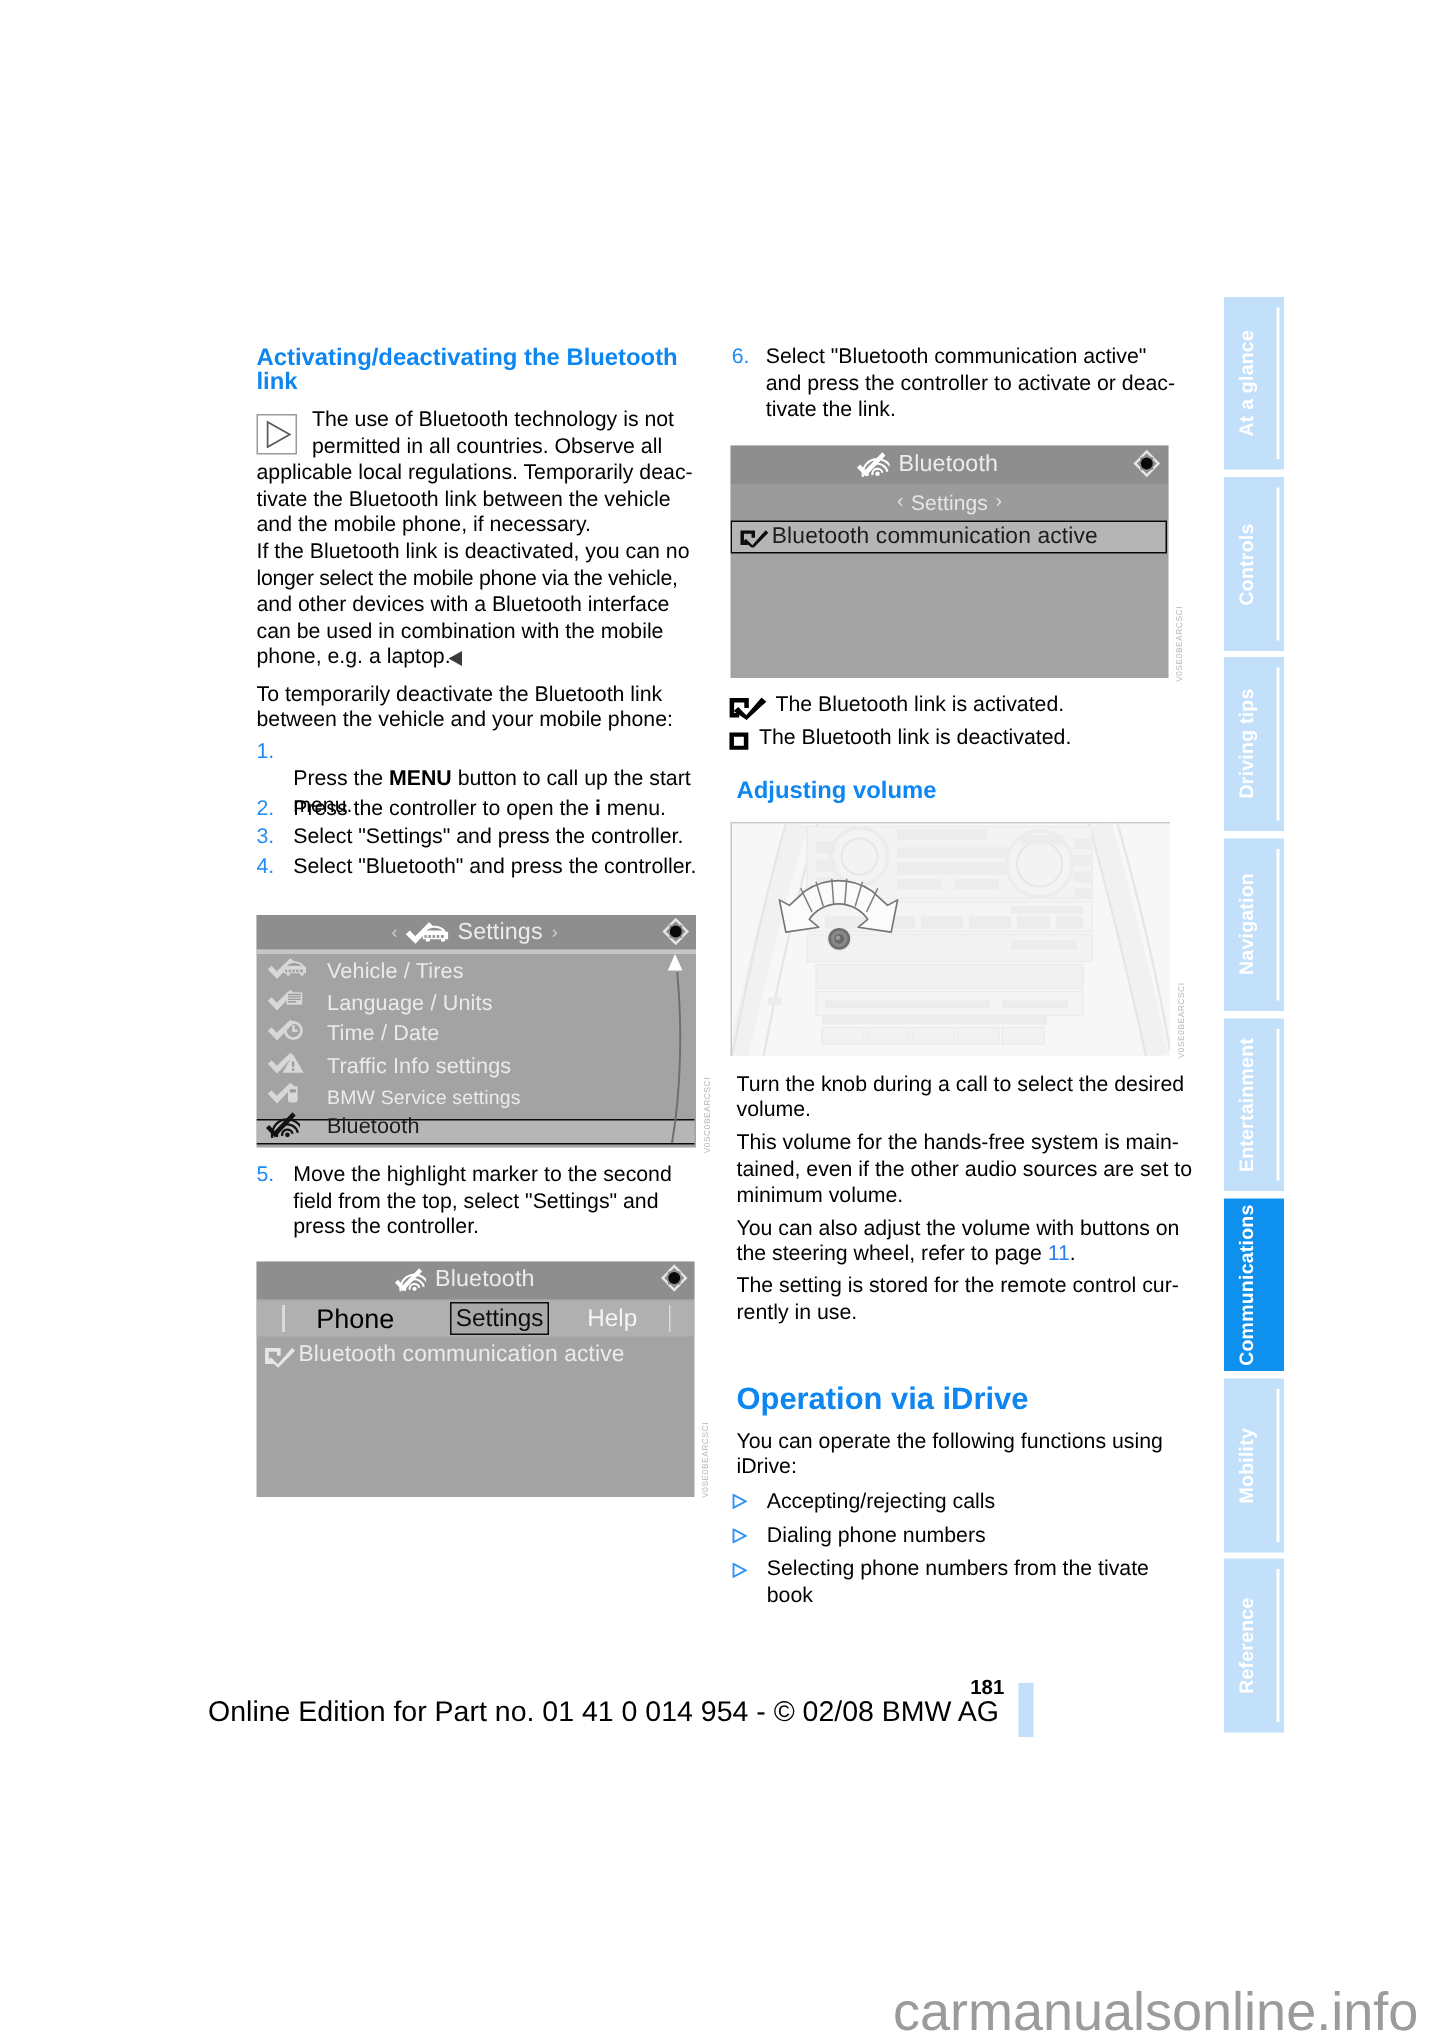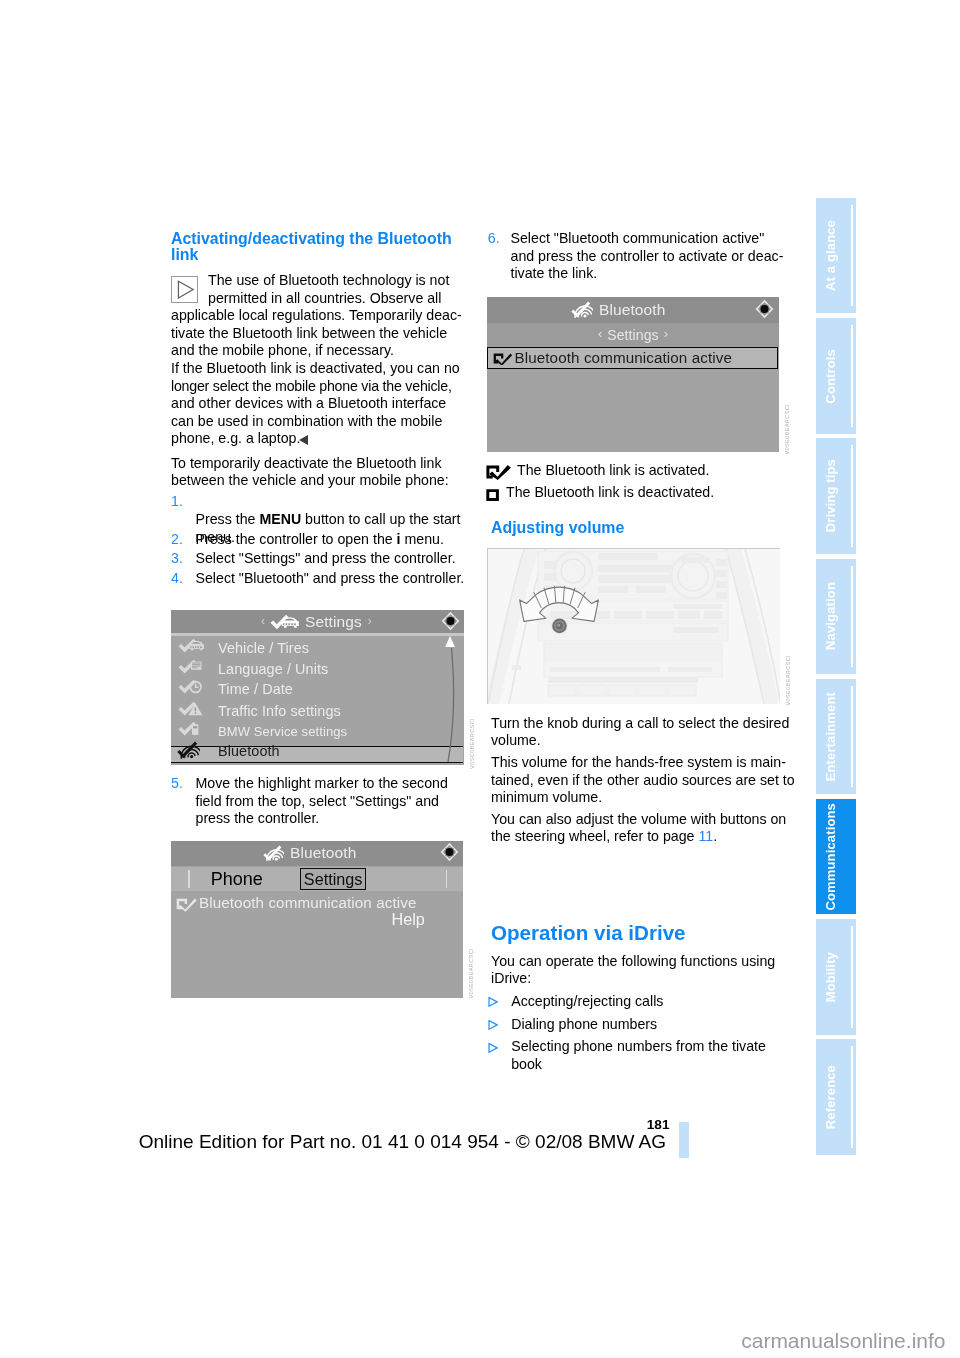--- a/index.html
+++ b/index.html
@@ -41,21 +41,21 @@
   .tab i span{writing-mode:vertical-rl;transform:rotate(180deg);color:#fff;font-size:13px;
               font-weight:bold;white-space:nowrap;letter-spacing:0.15px;}
   .tabsep{position:absolute;width:1.6px;background:#fff;}
 
   
   
   .pageno{position:absolute;left:0;width:669.5px;text-align:right;font-size:13.6px;font-weight:bold;color:#000;line-height:14px;}
   
   .footline{position:absolute;left:0;width:666px;text-align:right;font-size:19px;color:#000;line-height:15px;}
   .footmark{position:absolute;background:#c2e0fa;}
-  .watermark{position:absolute;left:0;width:945.5px;text-align:right;font-size:21px;color:#9b9b9b;line-height:28px;}
+  .watermark{position:absolute;left:0;width:945.5px;text-align:right;font-size:36px;color:#9b9b9b;line-height:28px;}
 </style>
 </head>
 <body>
 
 <div class="page">
     <h2 class="sec" style="left: 171px; top: 230.65px;">
       <div>Activating/deactivating the Bluetooth</div>
       <div>link</div>
     </h2>
     <div class="noteicon" style="left: 171px; top: 275.5px;">
@@ -134,20 +134,24 @@
       <div class="ln">volume.</div>
     </div>
     <div class="blk" style="left: 491px; top: 754.02px;">
       <div class="ln">This volume for the hands-free system is main-</div>
       <div class="ln">tained, even if the other audio sources are set to</div>
       <div class="ln">minimum volume.</div>
     </div>
     <div class="blk" style="left: 491px; top: 810.82px;">
       <div class="ln">You can also adjust the volume with buttons on</div>
       <div class="ln">the steering wheel, refer to page <span class="pg" style="color: rgb(46, 126, 240);">11</span>.</div>
+    </div>
+    <div class="blk" style="left: 491px; top: 849.42px;">
+      <div class="ln">The setting is stored for the remote control cur-</div>
+      <div class="ln">rently in use.</div>
     </div>
     <h2 class="sec big" style="left: 491px; top: 921px;">
       <div>Operation via iDrive</div>
     </h2>
     <div class="blk" style="left: 491px; top: 952.52px;">
       <div class="ln">You can operate the following functions using</div>
       <div class="ln">iDrive:</div>
     </div>
     <div class="blk" style="left: 488px; top: 993.4px;"><svg width="10" height="10" viewBox="0 0 10 10">
         <path d="M1 0.6 L9.2 4.9 L1 9.2 Z" fill="none" stroke="#2e93f5" stroke-width="1.25"></path>
@@ -275,21 +279,21 @@
         </g>
         <circle cx="9.5" cy="10.0" r="4.0" fill="#0a0a0a"></circle>
       </svg>
       <div style="position: absolute; left: 0px; right: 0px; top: 25.6px; height: 24.8px; background: rgb(176, 176, 176);"></div>
       <div style="position: absolute; left: 18.2px; width: 95.2px; top: 27.4px; height: 21.6px; display: flex; align-items: center; justify-content: center;">
         <span style="font-size: 18px; color: #000000; white-space: nowrap;">Phone</span>
       </div>
       <div style="position: absolute; left: 128.8px; width: 66.6px; top: 27.4px; height: 21.6px; display: flex; align-items: center; justify-content: center; background: rgb(169, 169, 169); border: 1.9px solid rgb(12, 12, 12); box-sizing: border-box;">
         <span style="font-size: 16.2px; color: rgb(13, 13, 13); white-space: nowrap;">Settings</span>
       </div>
-      <div style="position: absolute; left: 200.4px; width: 73.6px; top: 27.4px; height: 21.6px; display: flex; align-items: center; justify-content: center; margin-top: 40px;">
+      <div style="position: absolute; left: 200.4px; width: 73.6px; top: 27.4px; height: 21.6px; display: flex; align-items: center; justify-content: center;">
         <span style="font-size: 16.2px; color: rgb(244, 244, 244); white-space: nowrap;">Help</span>
       </div>
       <div style="position: absolute; left: 17.4px; top: 29px; width: 1.5px; height: 18px; background: rgb(218, 218, 218);"></div>
       <div style="position: absolute; left: 274.5px; top: 29px; width: 1.5px; height: 18px; background: rgb(218, 218, 218);"></div>
       <svg width="21" height="14.777777777777779" viewBox="0 0 27 19" style="position: absolute; left: 4.5px; top: 56px;">
         <path d="M0.9 2.2 h13.4 v6.7 h-3.2 v-3.5 h-7.0 v7.2 h3.5 v3.2 h-6.7 z" fill="#e6e6e6"></path>
         <path d="M6.0 10.2 L11.9 16.0 L24.2 2.0 L26.6 4.4 L12.2 19.0 L3.6 11.8 z" fill="#e6e6e6"></path>
       </svg>
       <span class="rowtxt" style="left: 28px; top: 54px; position: absolute; font-size: 15.2px; line-height: 16px;">Bluetooth communication active</span>
     </div>

